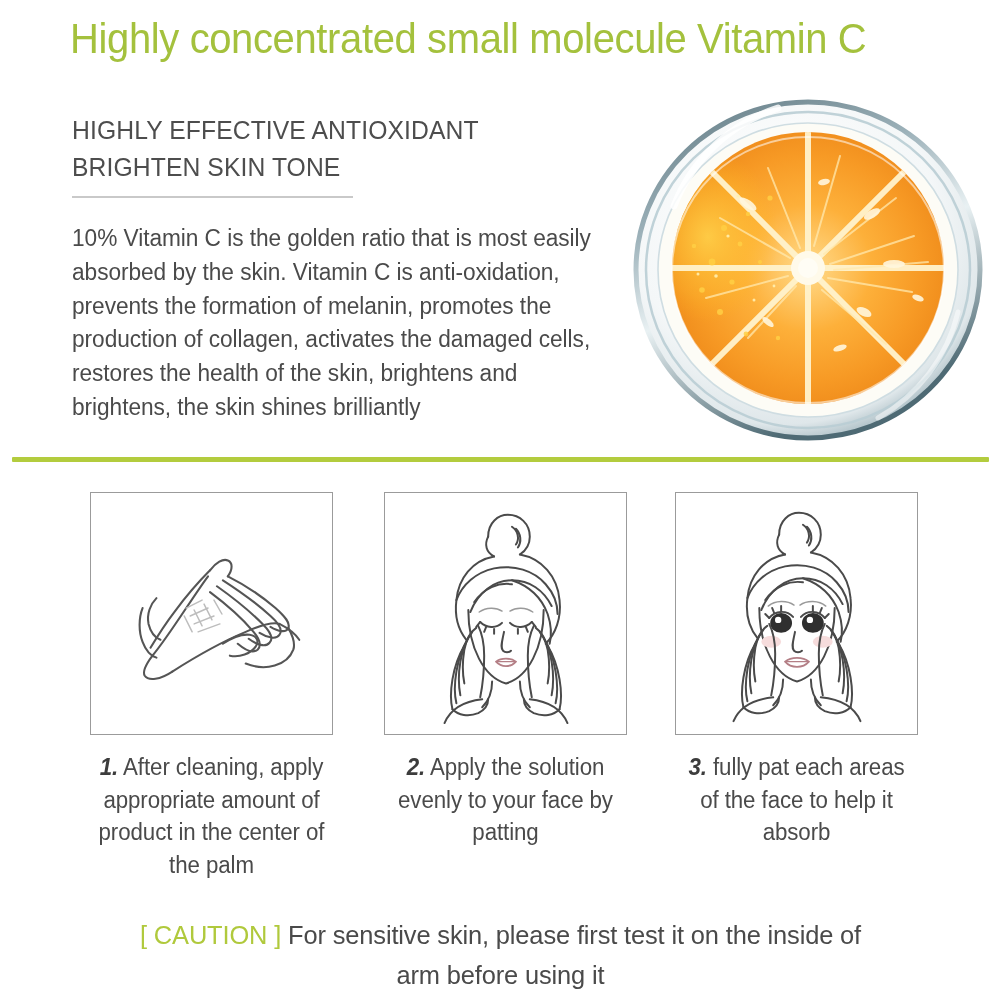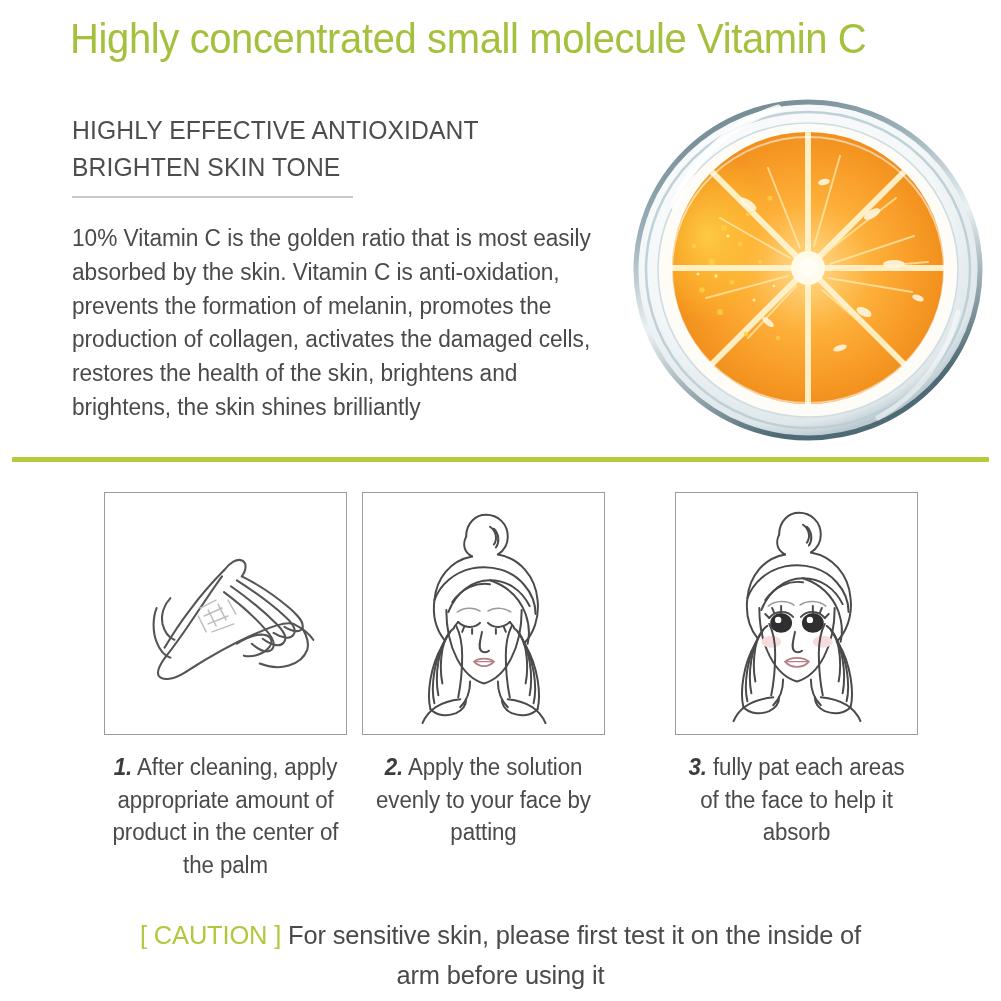--- a/index.html
+++ b/index.html
@@ -73,22 +73,22 @@
     border-radius: 1px;
   }
 
   
   .steps { position: absolute; left: 0; top: 492px; width: 1001px; }
   .step {
     position: absolute;
     top: 0;
     width: 243px;
   }
-  .step.s1 { left: 104px; }
-  .step.s2 { left: 362px; }
+  .step.s1 { left: 90px; }
+  .step.s2 { left: 384px; }
   .step.s3 { left: 675px; }
   .step-box {
     width: 243px; height: 243px;
     border: 1.6px solid #9b9b9b;
     background: #fff;
     position: relative;
     overflow: hidden;
   }
   .step-box svg { display:block; width:100%; height:100%; }
   .step-caption {

